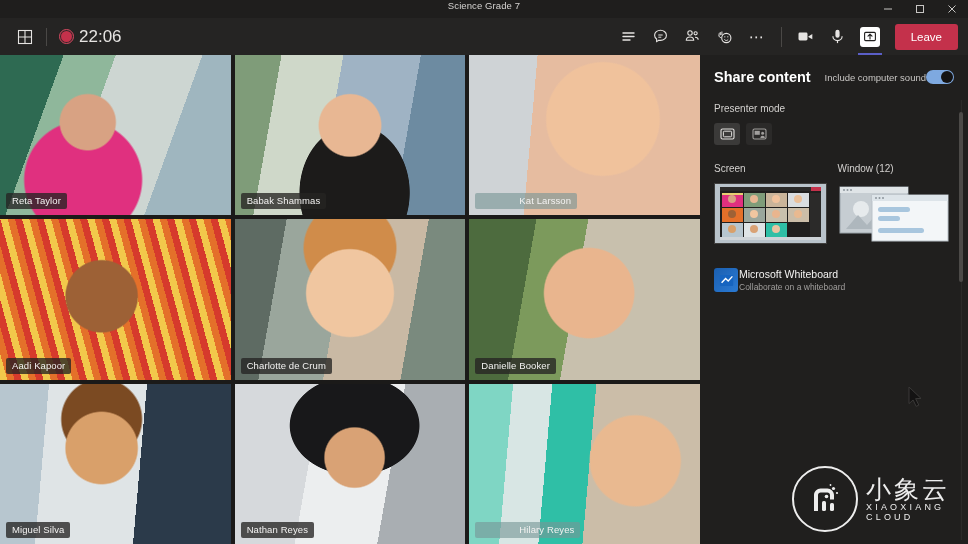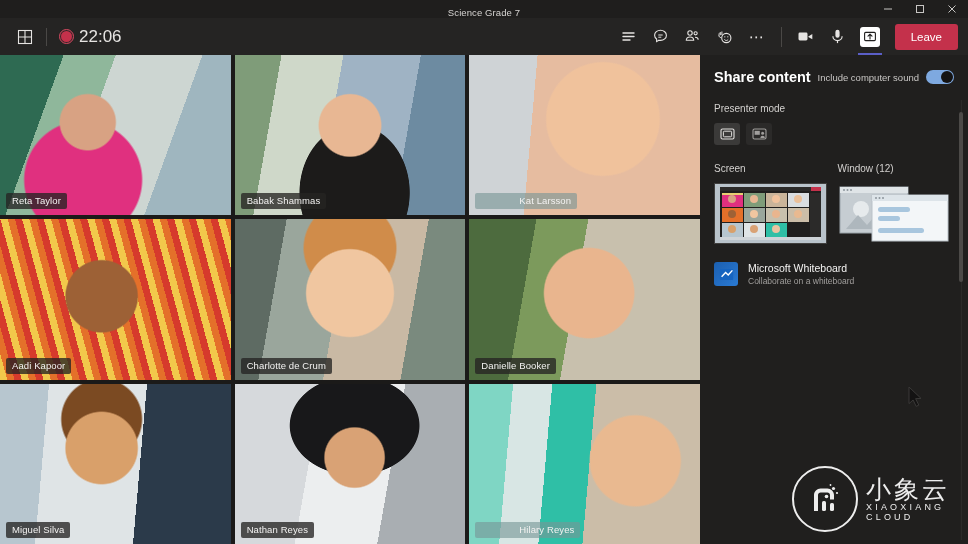--- a/index.html
+++ b/index.html
@@ -7,21 +7,21 @@
     width: 968px; height: 544px;
     background: #1b1a19;
     font-family: "Liberation Sans", sans-serif;
     overflow: hidden;
   }
   #app { position: relative; width: 968px; height: 544px; background: #201f1e; }
 
   
   .titlebar {
     position: absolute; top: 0; left: 0; width: 968px; height: 18px;
-    background: #1f1e1d; display: flex; align-items: flex-end; justify-content: center;
+    background: #1f1e1d; display: flex; align-items: flex-start; justify-content: center;
   }
   .titlebar-title { font-size: 9.5px; color: #d6d4d2; letter-spacing: .1px; }
   .win-controls { position: absolute; right: 0; top: 0; height: 18px; display: flex; }
   .win-btn {
     width: 32px; height: 18px; display: flex; align-items: center; justify-content: center;
     color: #c8c6c4; font-size: 10px; line-height: 1;
   }
   .win-btn svg { display:block; }
 
   
@@ -81,21 +81,21 @@
   }
   .name-chip.light { background: rgba(120,150,150,.62); padding-left: 44px; }
 
   
   .panel {
     position: absolute; top: 55px; left: 700px; width: 268px; height: 489px;
     background: #201f1e; padding: 14px 14px 0 14px;
   }
   .panel-top { display: flex; align-items: center; justify-content: space-between; margin-bottom: 18px; }
   .panel-title { font-size: 14.5px; color: #ffffff; font-weight: bold; }
-  .sound-wrap { display: flex; align-items: center; gap: 7px; }
+  .sound-wrap { display: flex; align-items: center; }
   .sound-label { font-size: 9.5px; color: #c8c6c4; }
   .toggle {
     width: 28px; height: 14px; border-radius: 8px; background: #7ea9e0; position: relative;
   }
   .toggle .knob {
     position: absolute; right: 1px; top: 1px; width: 12px; height: 12px;
     border-radius: 50%; background: #141313;
   }
   .section-label { font-size: 10px; color: #d2d0ce; margin-bottom: 9px; }
   .pmode-row { display: flex; gap: 6px; margin-bottom: 18px; }
@@ -105,21 +105,21 @@
   }
   .pmode.dim { background: #2b2a29; color: #a19f9d; }
   .col-row { display: flex; gap: 0; }
   .col { width: 121px; }
   .col.second { margin-left: 7px; }
   .thumb {
     width: 113px; height: 61px; background: #2d2c2b; border: 1px solid #3f3e3d;
     overflow: hidden; position: relative;
   }
   .thumb.win { background: #201f1e; border: none; }
-  .wb-row { display: flex; align-items: flex-start; gap: 10px; margin-top: 18px; }
+  .wb-row { display: flex; align-items: flex-start; gap: 1px; margin-top: 24px; }
   .wb-icon {
     width: 24px; height: 24px; border-radius: 3px; background: linear-gradient(135deg,#1b5fb0,#2a7ad4);
     display: flex; align-items: center; justify-content: center;
   }
   .wb-title { font-size: 10.5px; color: #f3f2f1; }
   .wb-sub { font-size: 8.5px; color: #a19f9d; margin-top: 2px; }
   .scrollbar {
     position: absolute; right: 5px; top: 57px; width: 4px; height: 170px;
     background: #4c4a48; border-radius: 2px;
   }

